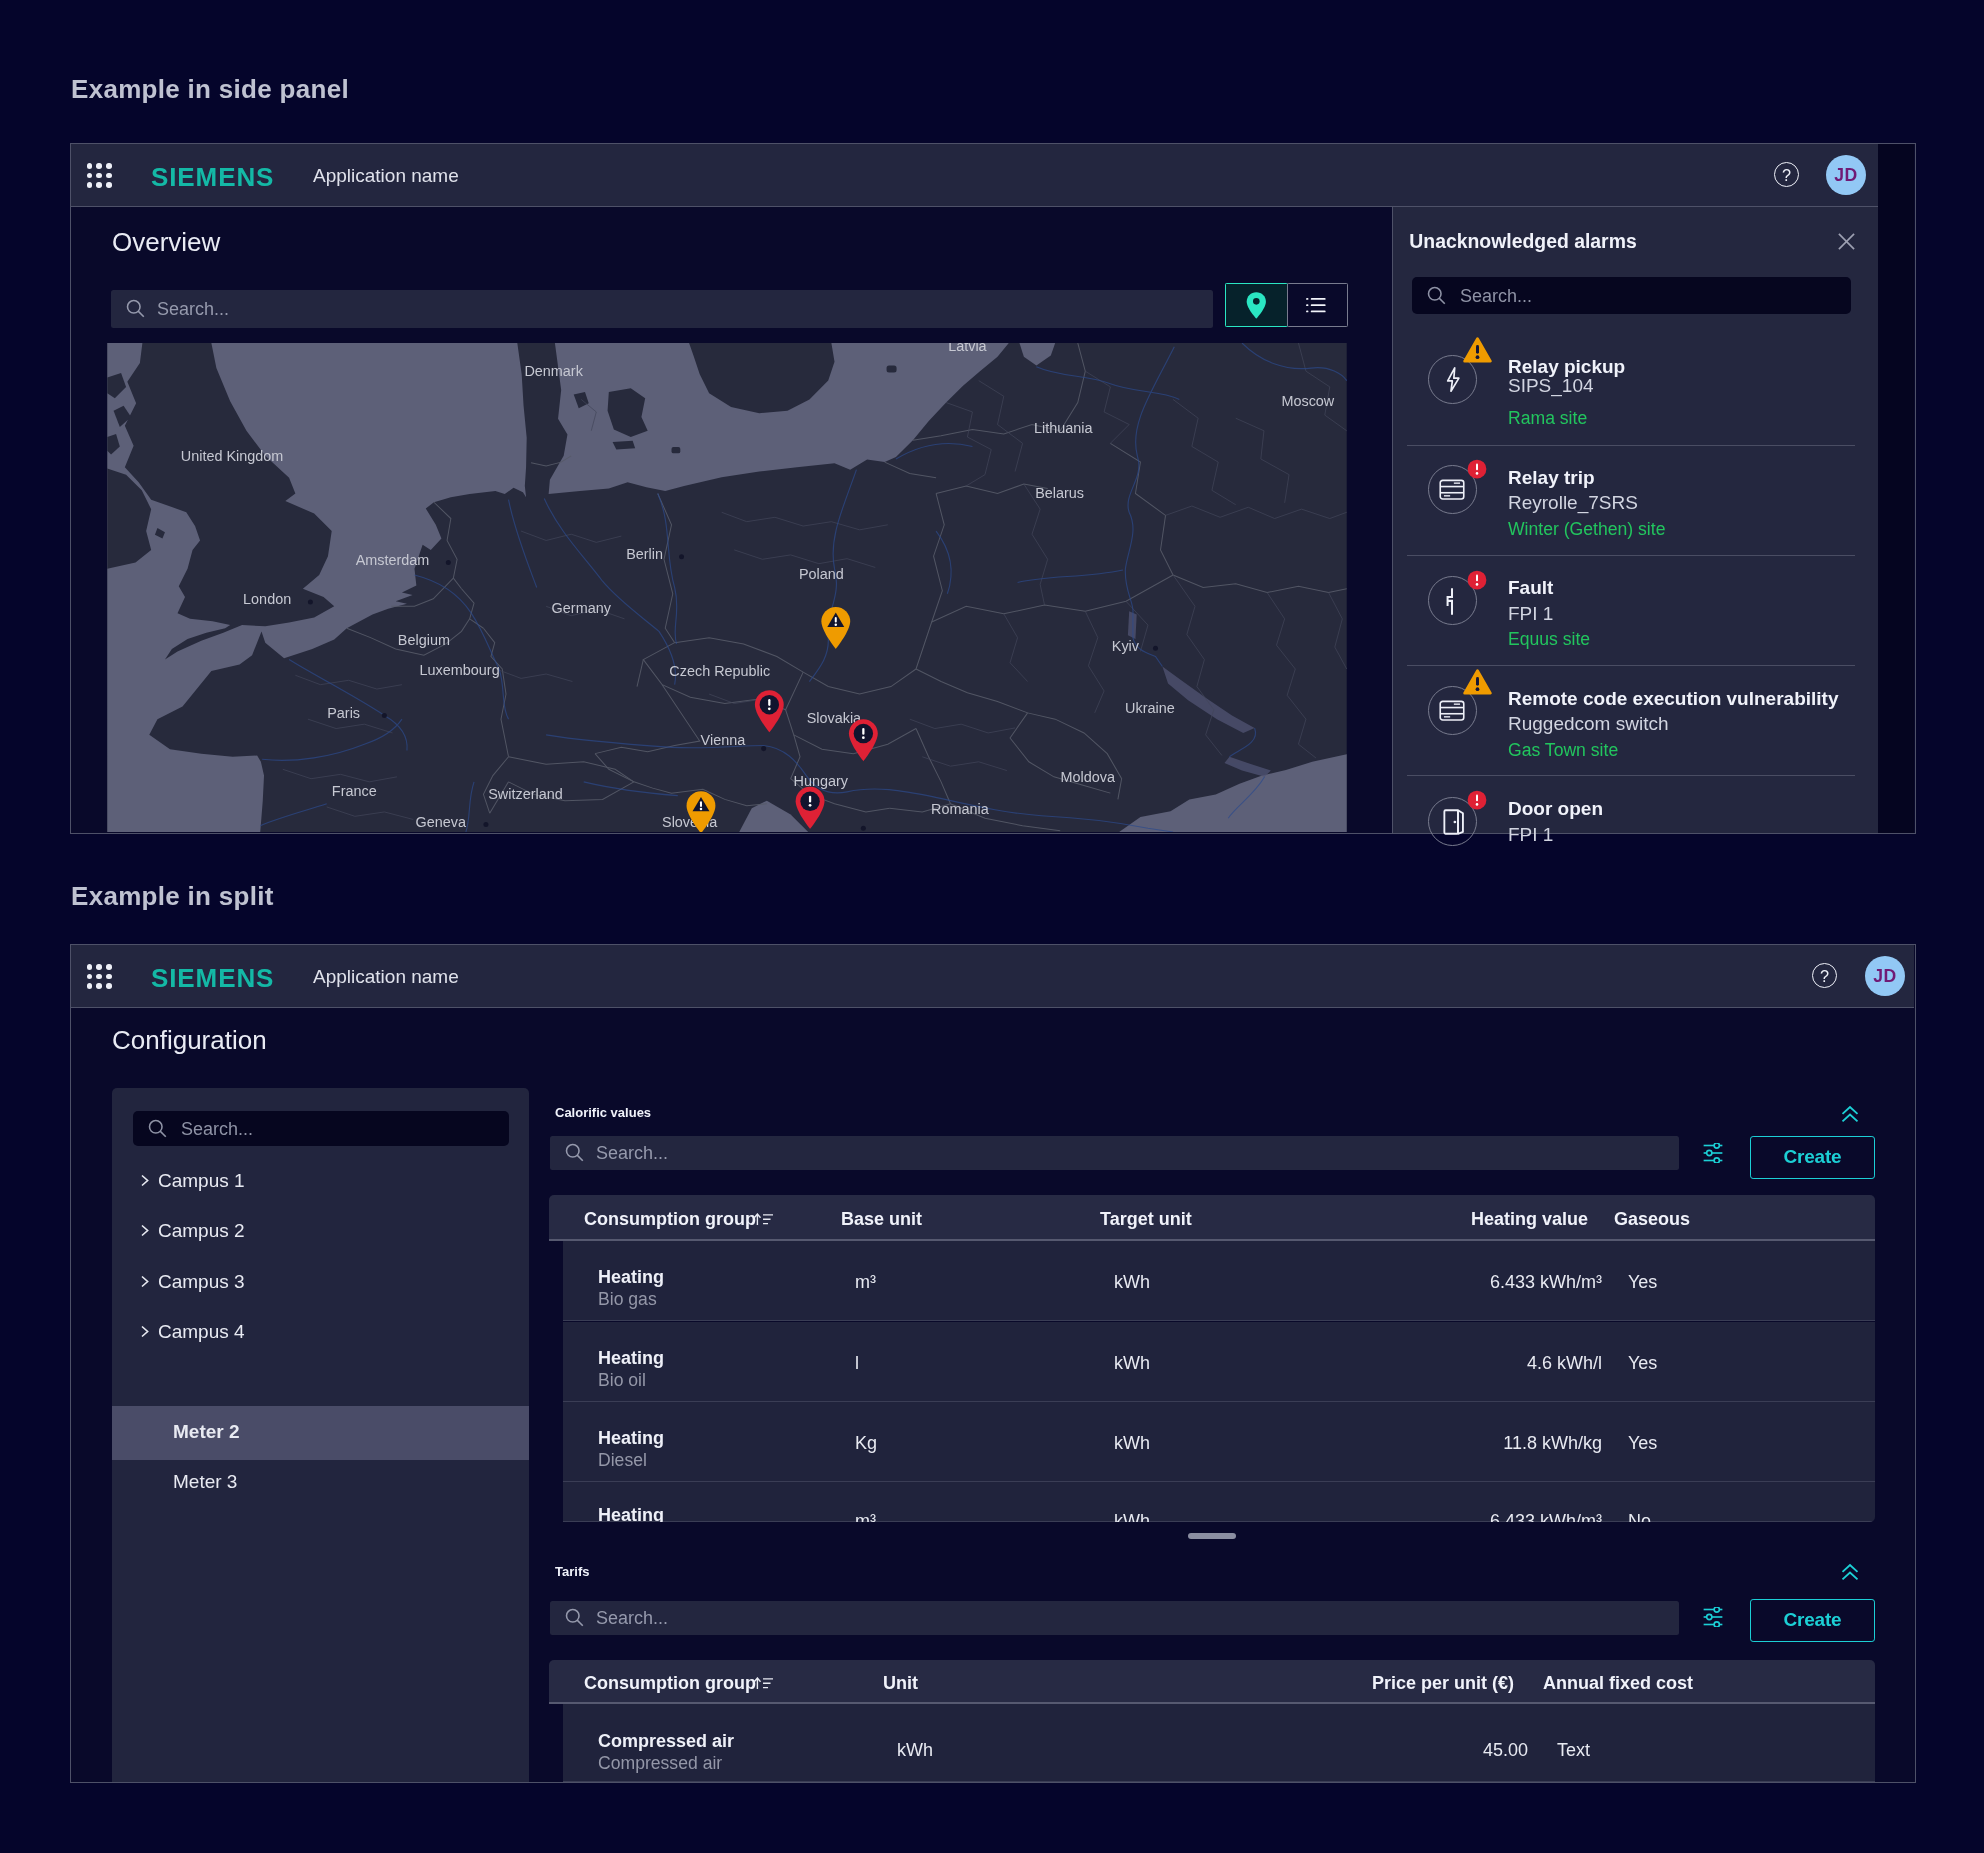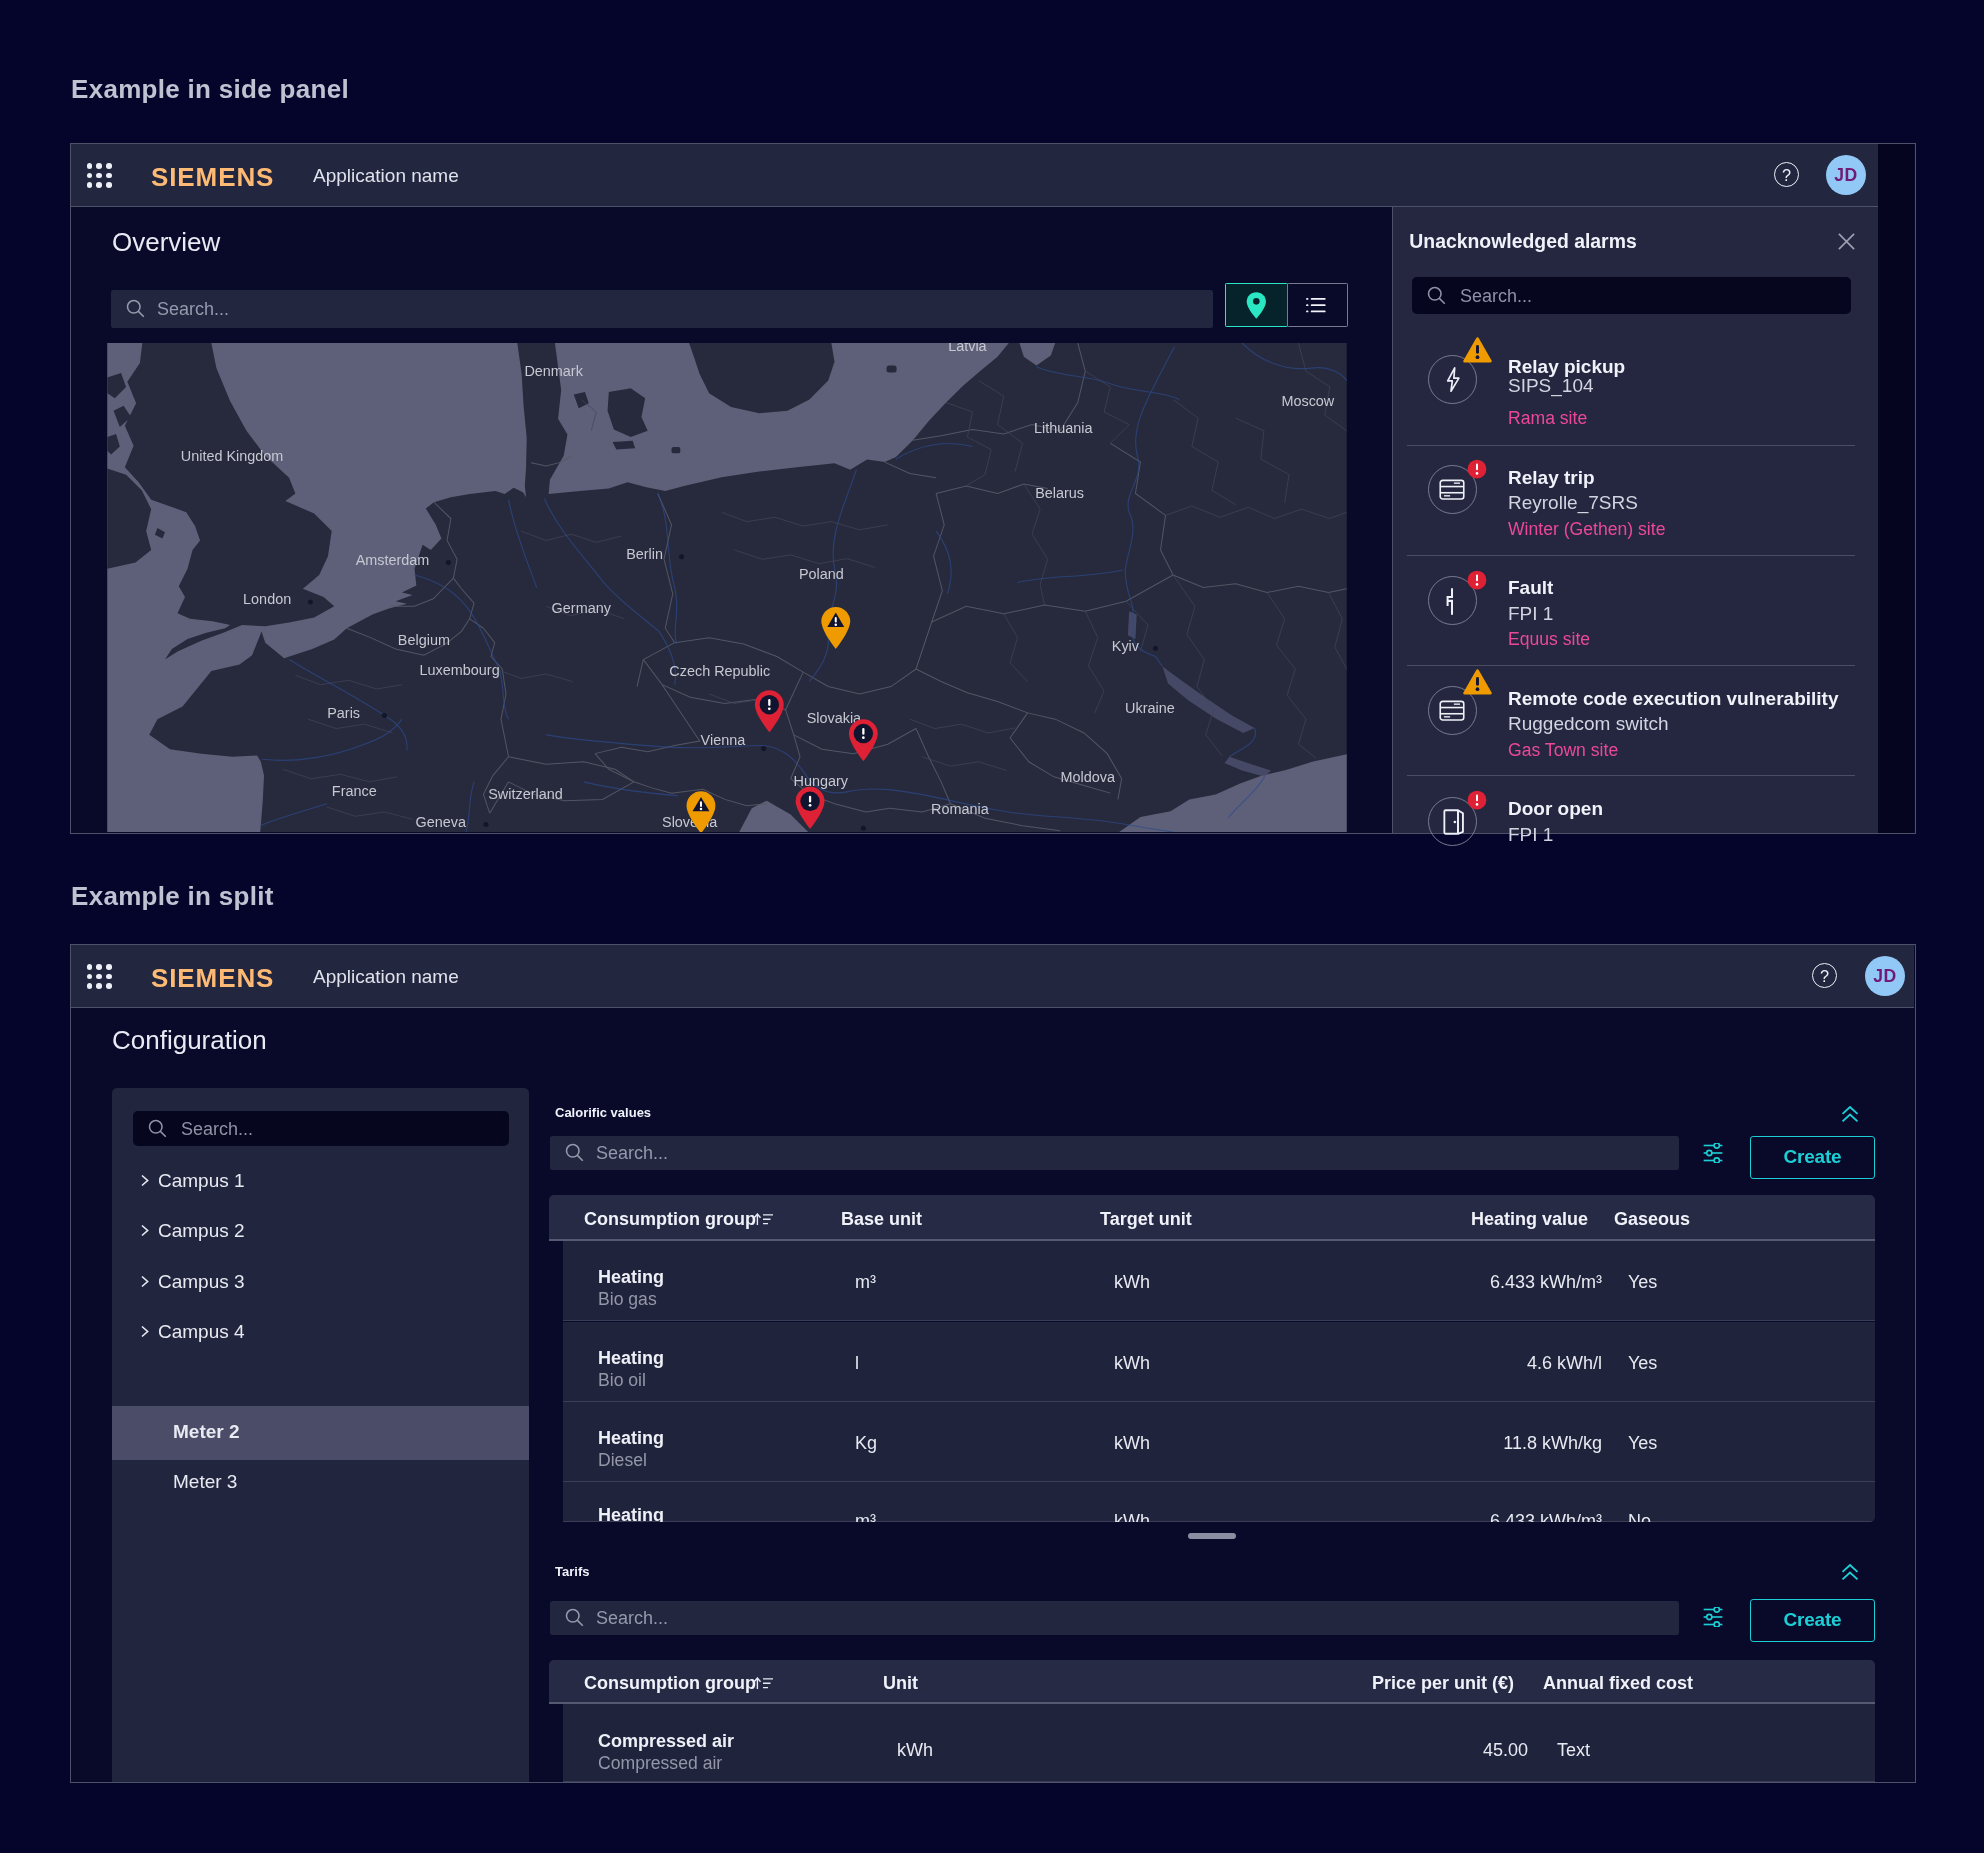--- a/index.html
+++ b/index.html
@@ -5,39 +5,39 @@
   * { margin:0; padding:0; box-sizing:border-box; }
   html,body { background:#05052b; }
   body { font-family:"Liberation Sans", sans-serif; -webkit-font-smoothing:antialiased; }
   #page { position:relative; width:1985px; height:1853px; background:#05052b; overflow:hidden; }
   .abs { position:absolute; }
   .ptitle { position:absolute; left:71px; font-size:26px; font-weight:bold; color:#bfc2d1; letter-spacing:0.3px; }
   .frame { position:absolute; left:70px; width:1846px; background:#09092a; border:1.3px solid #4e5168; }
   .appbar { position:absolute; left:0; top:0; height:63px; background:#23263f; border-bottom:1.3px solid #4e5168; }
   .waffle { position:absolute; left:15.7px; top:19px; width:25px; height:25px; }
   .waffle i { position:absolute; width:5.6px; height:5.6px; border-radius:50%; background:#eef0f8; }
-  .siemens { position:absolute; left:80px; top:17.6px; font-size:26px; font-weight:bold; letter-spacing:0.9px; color:#fdba74; }
+  .siemens { position:absolute; left:80px; top:17.6px; font-size:26px; font-weight:bold; letter-spacing:0.9px; color:#14b8a6; }
   .appname { position:absolute; left:242px; top:21.3px; font-size:19px; color:#e0e2ec; }
   .helpq { position:absolute; width:25px; height:25px; border:1.6px solid #eef0f8; border-radius:50%; color:#eef0f8; font-size:16.3px; text-align:center; line-height:24px; }
   .avatar { position:absolute; width:40px; height:40px; border-radius:50%; background:#92c8f5; color:#701a75; font-size:17.6px; font-weight:bold; text-align:center; line-height:40px; letter-spacing:0.6px; }
   .pgheading { position:absolute; font-size:26px; color:#e9ebf4; }
   .searchbox { position:absolute; background:#23263f; border-radius:2.5px; }
   .searchbox .ph { position:absolute; left:46px; top:50%; transform:translateY(-50%); font-size:18px; color:#9599ac; }
   .mag { position:absolute; left:14px; top:50%; margin-top:-10.7px; width:21.3px; height:21.3px; }
   .darkinput { position:absolute; background:#06061f; border-radius:5px; }
   .darkinput .ph { position:absolute; left:48px; top:50%; transform:translateY(-50%); font-size:18px; color:#8e92a5; }
 
   
   #f1 { top:143px; height:691px; }
   #f1 .alarms { position:absolute; left:1321px; top:63px; width:486px; bottom:0; background:#24273f; border-left:1.3px solid #4e5168; }
   .alarmtitle { position:absolute; left:16.3px; top:22.6px; font-size:19.4px; font-weight:bold; color:#f0f2fa; }
   .closex { position:absolute; left:444px; top:25px; width:19px; height:19px; }
   .aitem .t1 { position:absolute; left:115px; white-space:nowrap; font-size:19px; font-weight:bold; color:#f0f2fa; }
   .aitem .t2 { position:absolute; left:115px; white-space:nowrap; font-size:19px; color:#d2d5e1; }
-  .aitem .t3 { position:absolute; left:115px; white-space:nowrap; font-size:17.6px; color:#ec4899; }
+  .aitem .t3 { position:absolute; left:115px; white-space:nowrap; font-size:17.6px; color:#22c55e; }
   .acirc { position:absolute; left:104px; width:49px; height:49px; border:1.3px solid #787b8e; border-radius:50%; }
   .adiv { position:absolute; left:14.4px; width:448px; height:0.6px; background:#4a4d63; }
   .gutter1 { position:absolute; left:1807px; top:0; width:36px; bottom:0; background:#050520; }
 
   
   #f2 { top:944px; height:839px; }
   .treepanel { position:absolute; left:41px; top:143px; width:417px; bottom:0; background:#22253e; border-radius:5px 5px 0 0; }
   .trow { position:absolute; left:0; width:417px; height:50px; font-size:19px; color:#e8eaf2; }
   .trow span { position:absolute; top:15px; }
   .tchev { position:absolute; left:25px; top:17.6px; width:15px; height:15px; }

